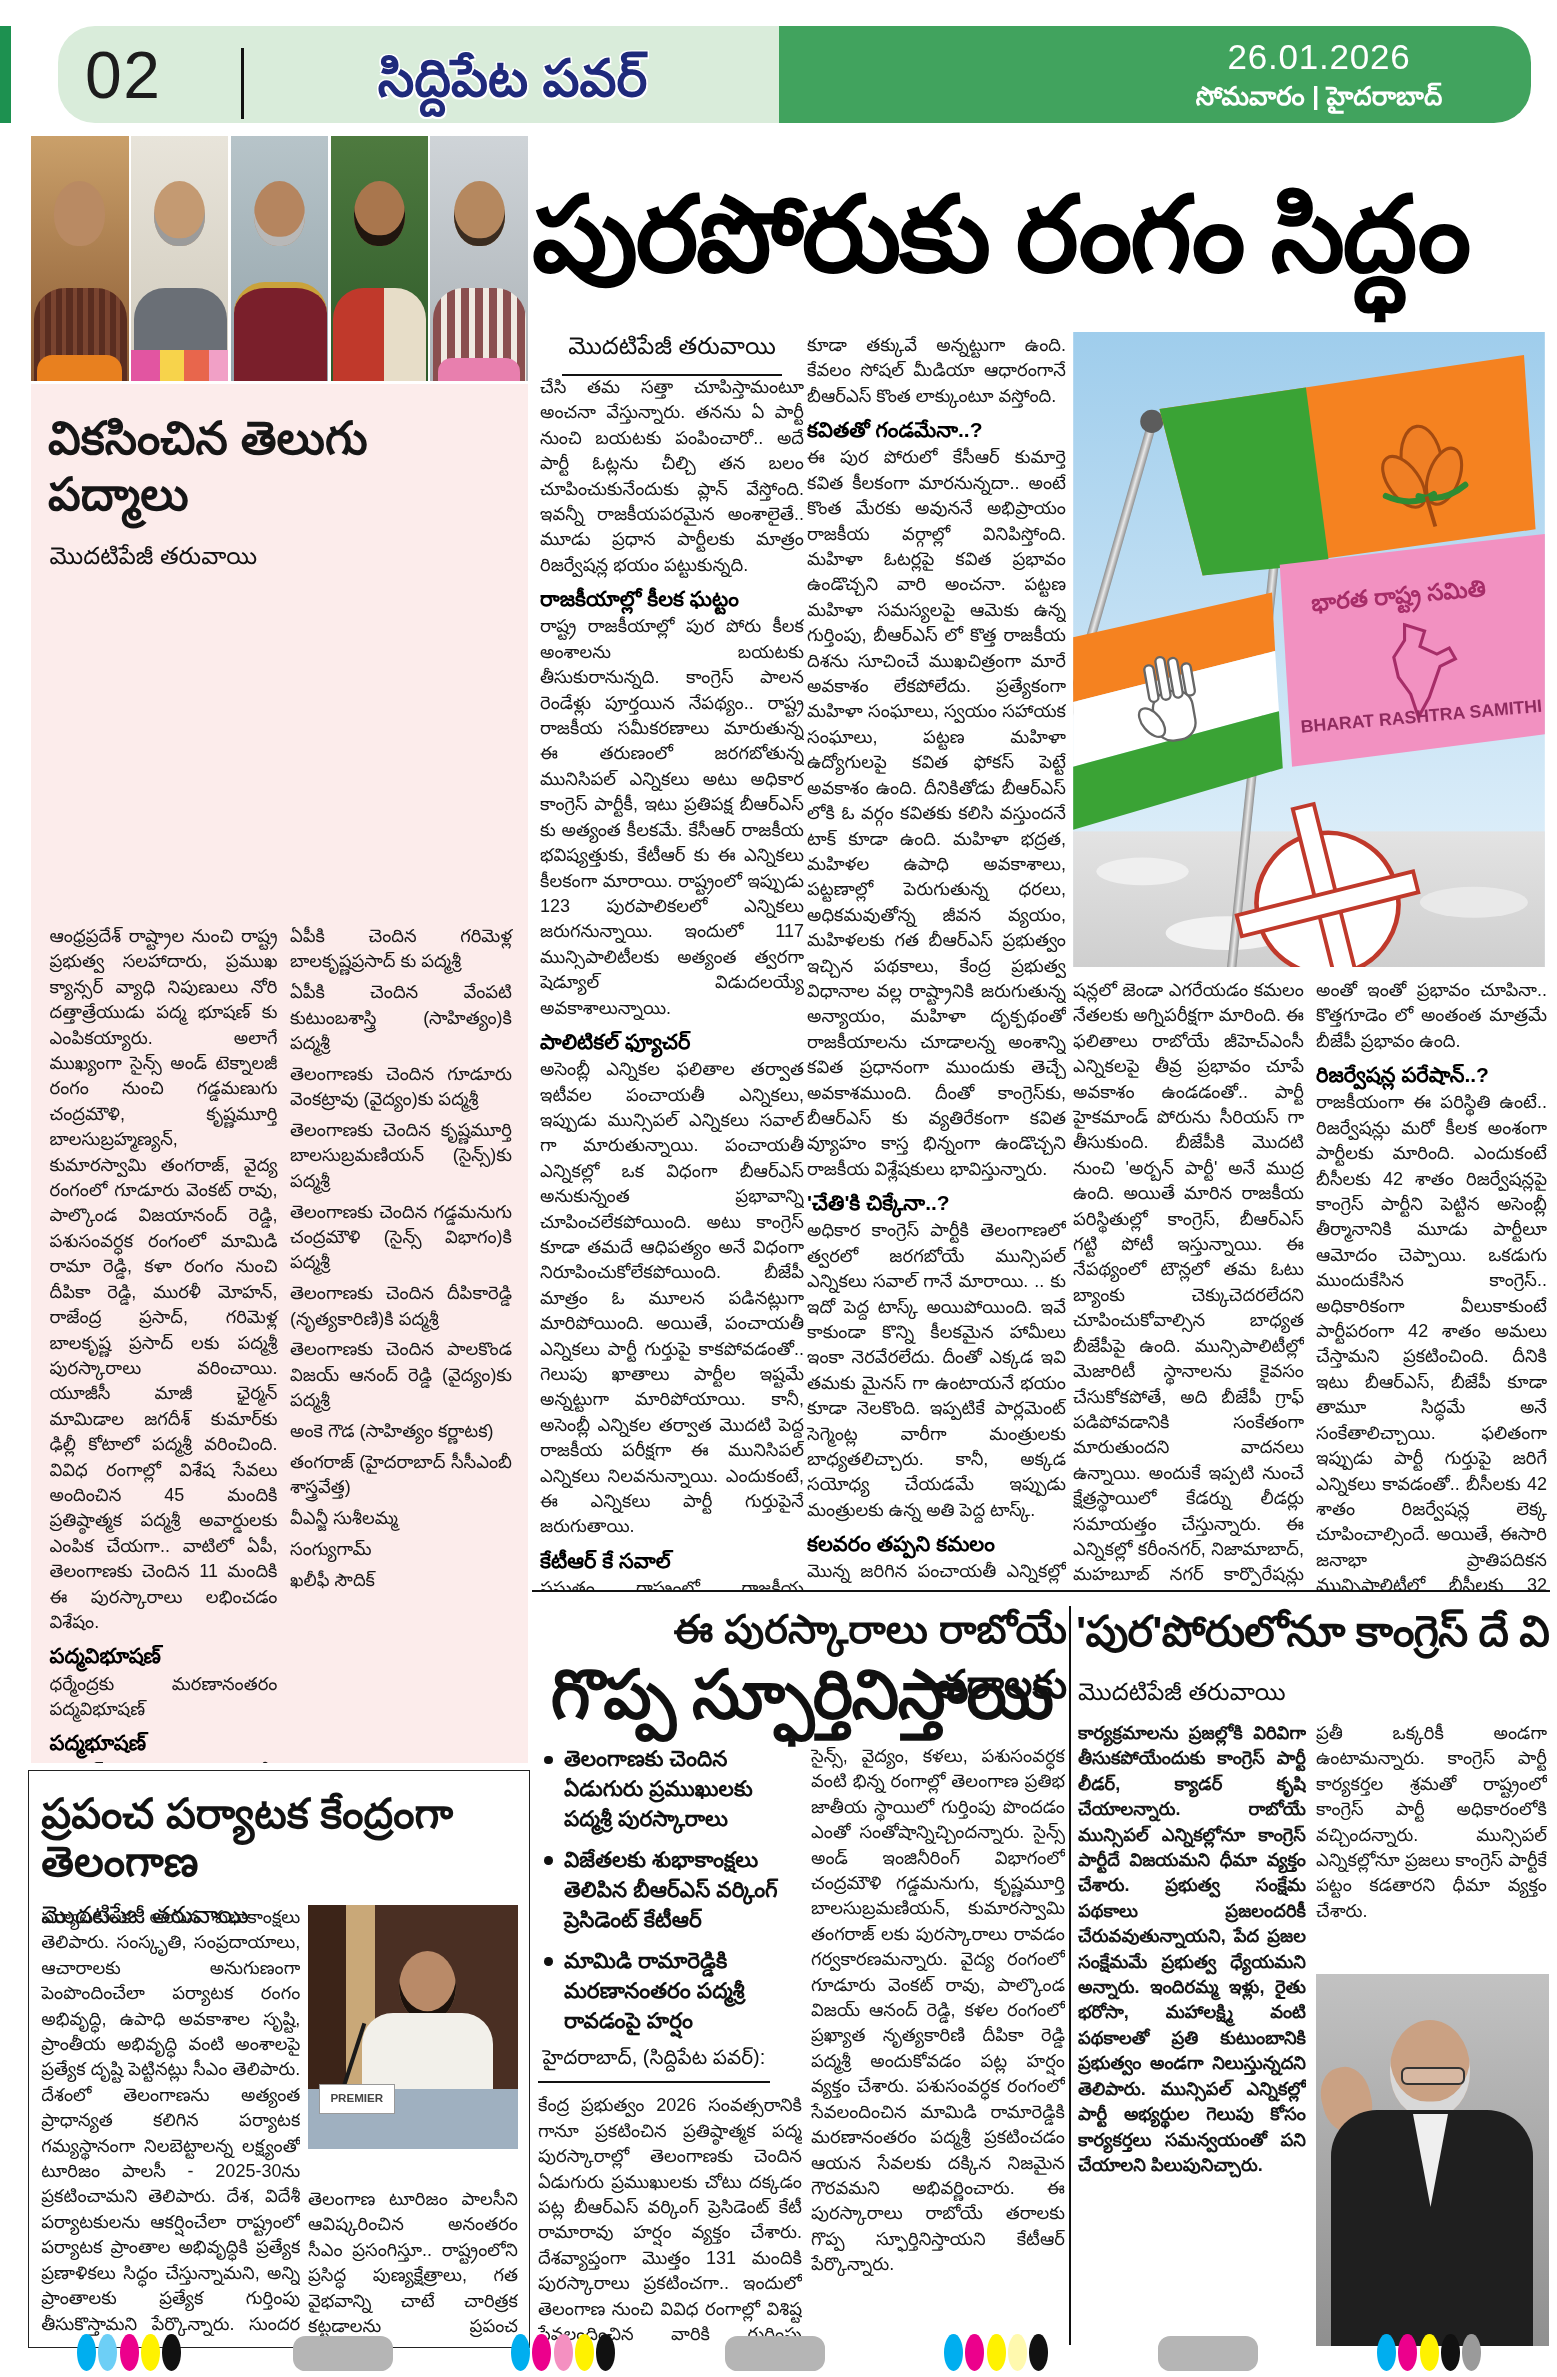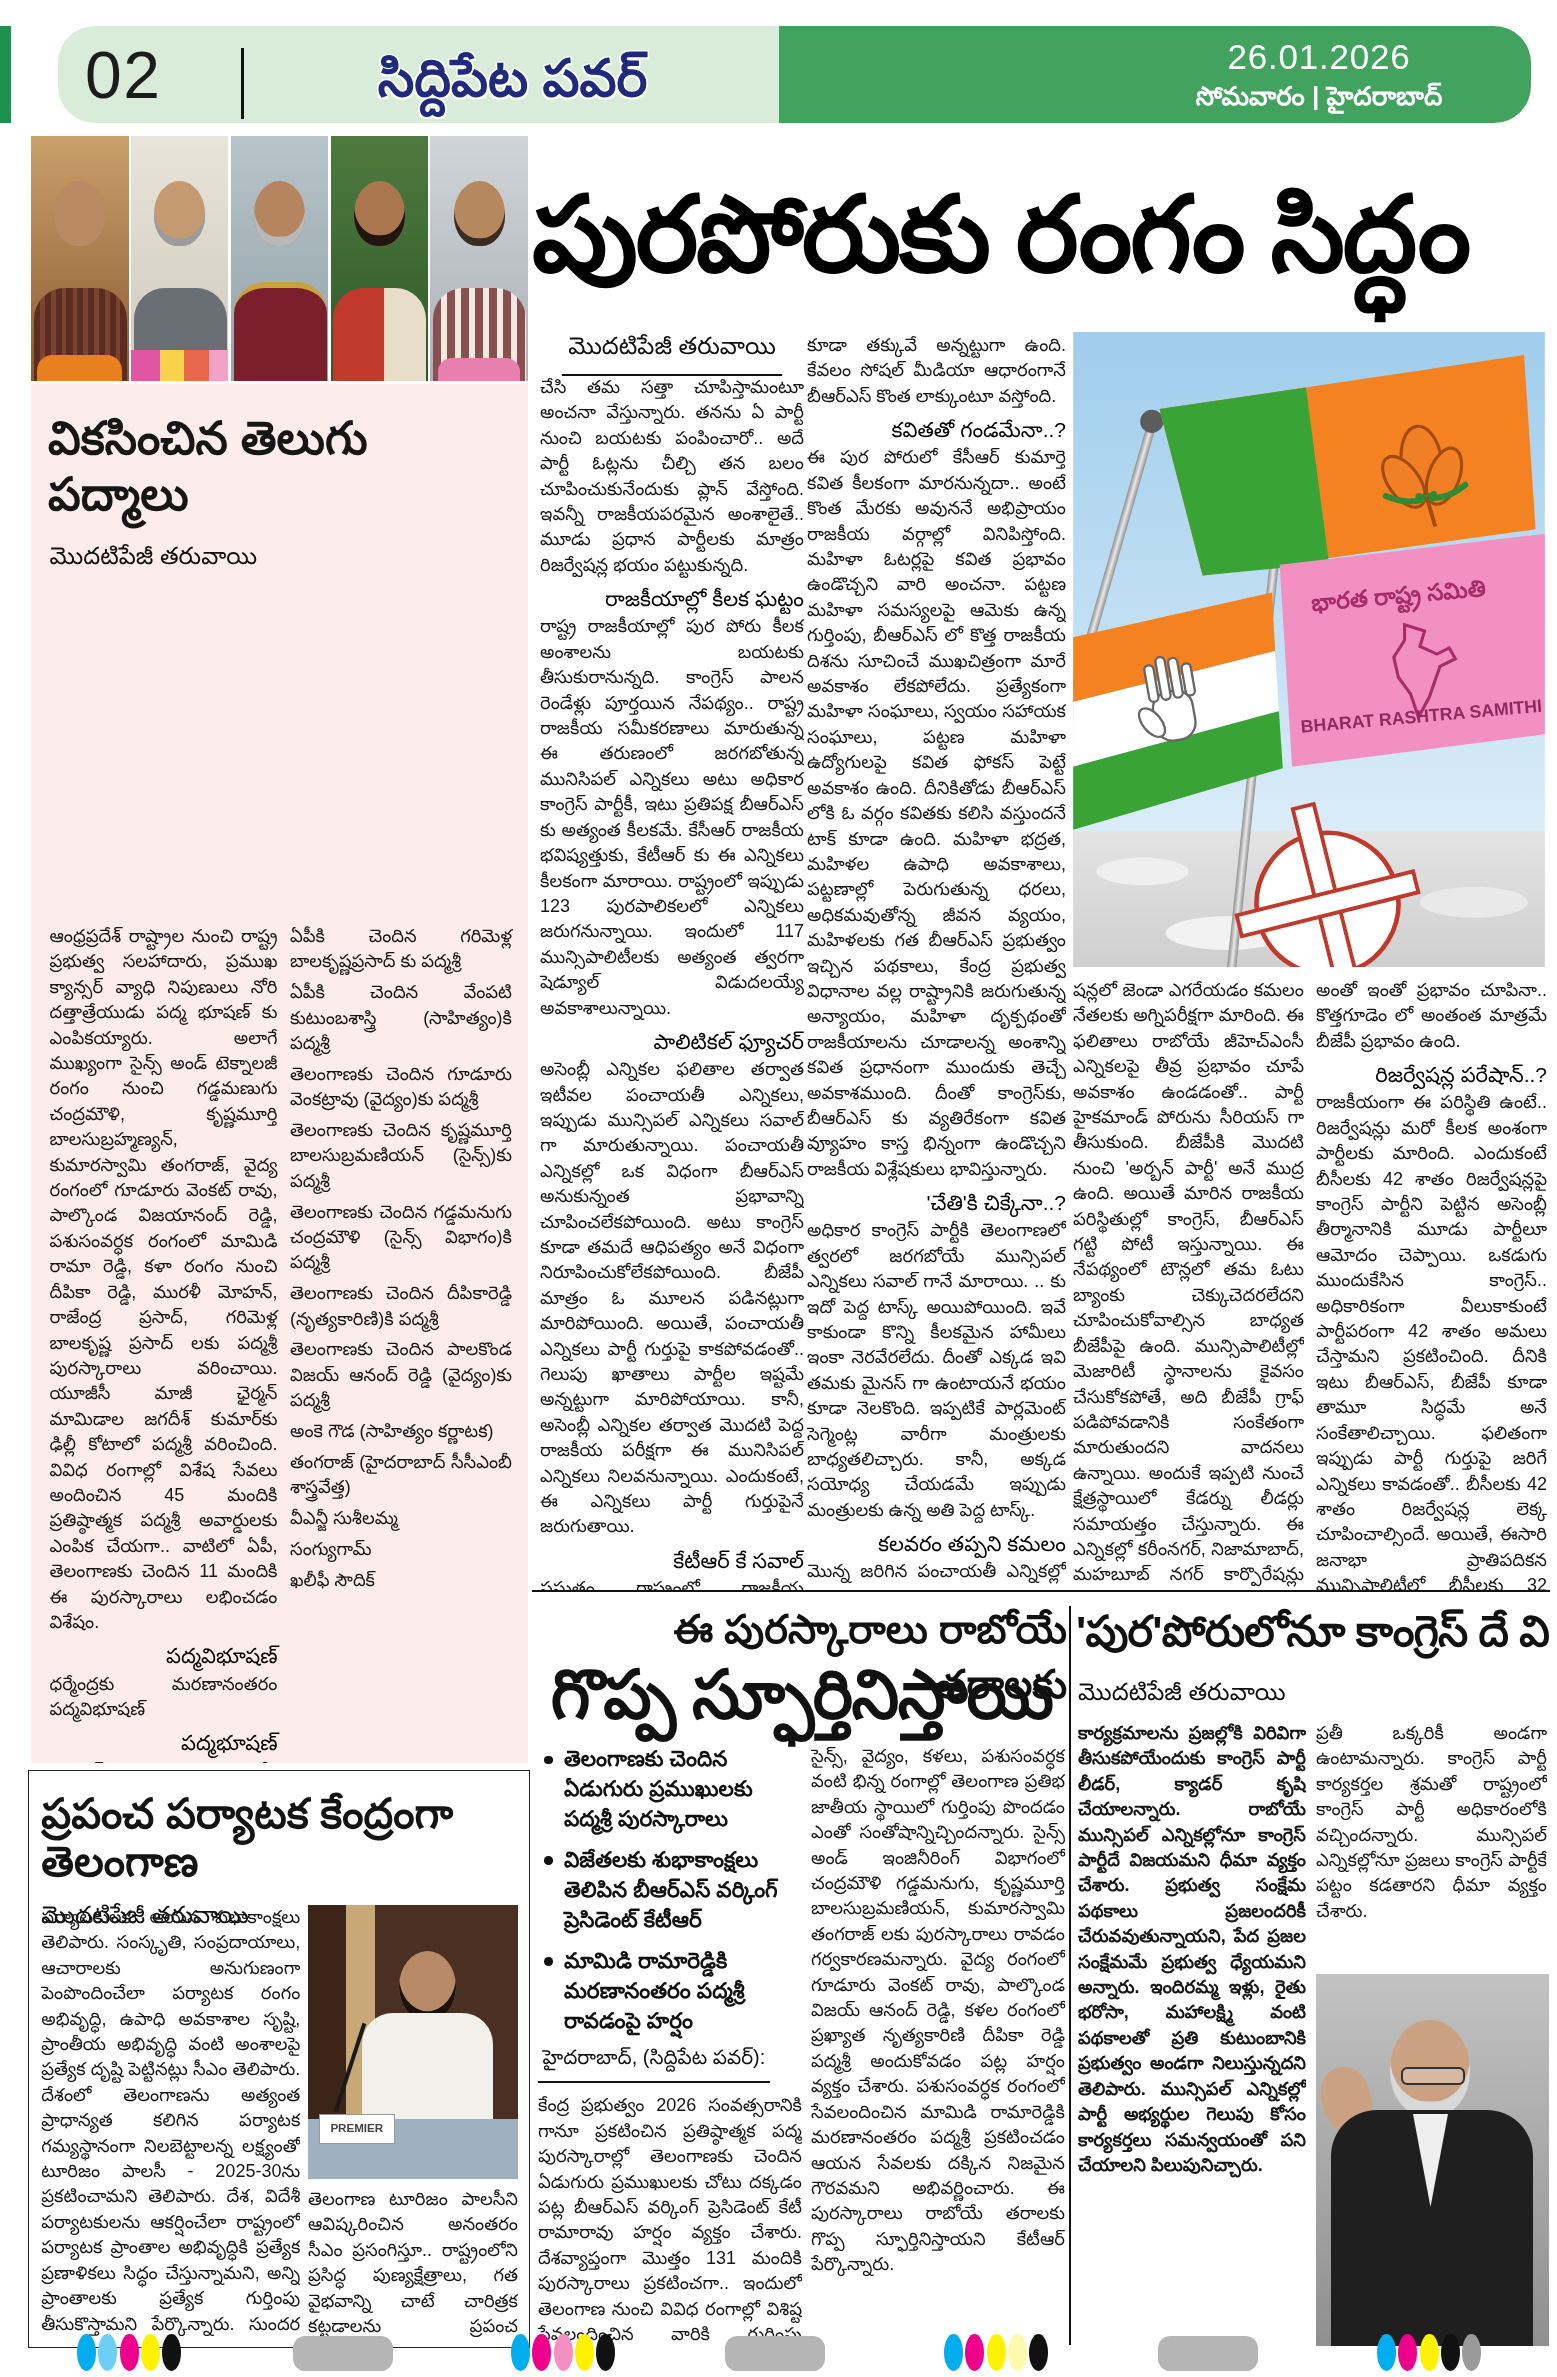--- a/index.html
+++ b/index.html
@@ -17,21 +17,21 @@
             font-weight:800;color:#1f2a7c;text-shadow:1.5px 1.5px 0 #fff,-1.5px -1.5px 0 #fff,1.5px -1.5px 0 #fff,-1.5px 1.5px 0 #fff;}
   .band-dark{position:absolute;left:779px;top:26px;width:752px;height:97px;background:#41a35e;
              border-radius:0 37px 37px 0;}
   .band-dark .date-wrap{position:absolute;left:293px;top:10.8px;width:494px;text-align:center;color:#fff;}
   .band-dark .date{font-size:35px;font-weight:400;letter-spacing:0.8px;}
   .band-dark .daycity{font-size:26px;font-weight:700;margin-top:4.6px;}
 
   
   .body-text{font-size:18px;line-height:25.4px;text-align:justify;color:#161616;}
   .body-text p{margin:0 0 4.6px 0;}
-  .subhead{font-weight:400;font-size:21px;margin:7.7px 0 3.1px 0;color:#000;text-align:right;}
+  .subhead{font-weight:700;font-size:21px;margin:7.7px 0 3.1px 0;color:#000;text-align:left;}
   .kicker{font-weight:400;font-size:24px;color:#111;}
   .col{position:absolute;overflow:hidden;}
 
   
   .photo-strip{position:absolute;left:31px;top:136px;width:497px;height:245px;display:flex;gap:2.3px;}
   .portrait{flex:1;position:relative;overflow:hidden;}
   .portrait .head{position:absolute;left:50%;top:45px;width:51px;height:65px;margin-left:-25.4px;
                   border-radius:50% 50% 46% 46%;}
   .portrait .torso{position:absolute;left:50%;bottom:0;width:93px;height:93px;margin-left:-46px;
                    border-radius:31px 31px 0 0;}
@@ -70,21 +70,21 @@
 
   
   .hrule-main{position:absolute;left:532px;top:1590px;width:1018px;height:2.3px;background:#111;}
   .vrule-bottom{position:absolute;left:1069px;top:1606px;width:2.3px;height:739px;background:#111;}
 
   
   .tourism-box{position:absolute;left:28px;top:1770px;width:500px;height:576px;border:1.5px solid #222;
                background:#fff;overflow:hidden;}
   .tourism-headline{margin:18.5px 10.8px 0 12.3px;font-size:42px;font-weight:800;line-height:48px;color:#141414;}
   .tourism-kicker{margin:15.4px 0 7.7px 12.3px;}
-  .tourism-photo{position:absolute;left:279px;top:93px;width:210px;height:274px;overflow:hidden;
+  .tourism-photo{position:absolute;left:279px;top:93px;width:210px;height:244px;overflow:hidden;
                  background:linear-gradient(90deg,#3c2418 0 18%,#c9a878 18% 32%,#4a2f23 32% 100%);}
   .tourism-photo .head{position:absolute;left:91px;top:46px;width:57px;height:71px;border-radius:50%;
                        background:#b98a68;box-shadow:0 -10.8px 0 #1c120c inset;}
   .tourism-photo .shirt{position:absolute;left:54px;top:108px;width:131px;height:108px;border-radius:31px 31px 0 0;background:#f2f0ea;}
   .tourism-photo .desk{position:absolute;left:0;bottom:0;width:100%;height:60px;background:#9fb0c0;}
   .tourism-photo .plate{position:absolute;left:10.8px;bottom:35px;width:74px;height:28px;background:#fff;
                         border:0.8px solid #999;font-size:11.6px;font-weight:700;color:#444;text-align:center;line-height:26px;}
   .tourism-photo .mic{position:absolute;left:40px;top:116px;width:3.9px;height:93px;background:#1a1a1a;transform:rotate(18deg);}
 
   

